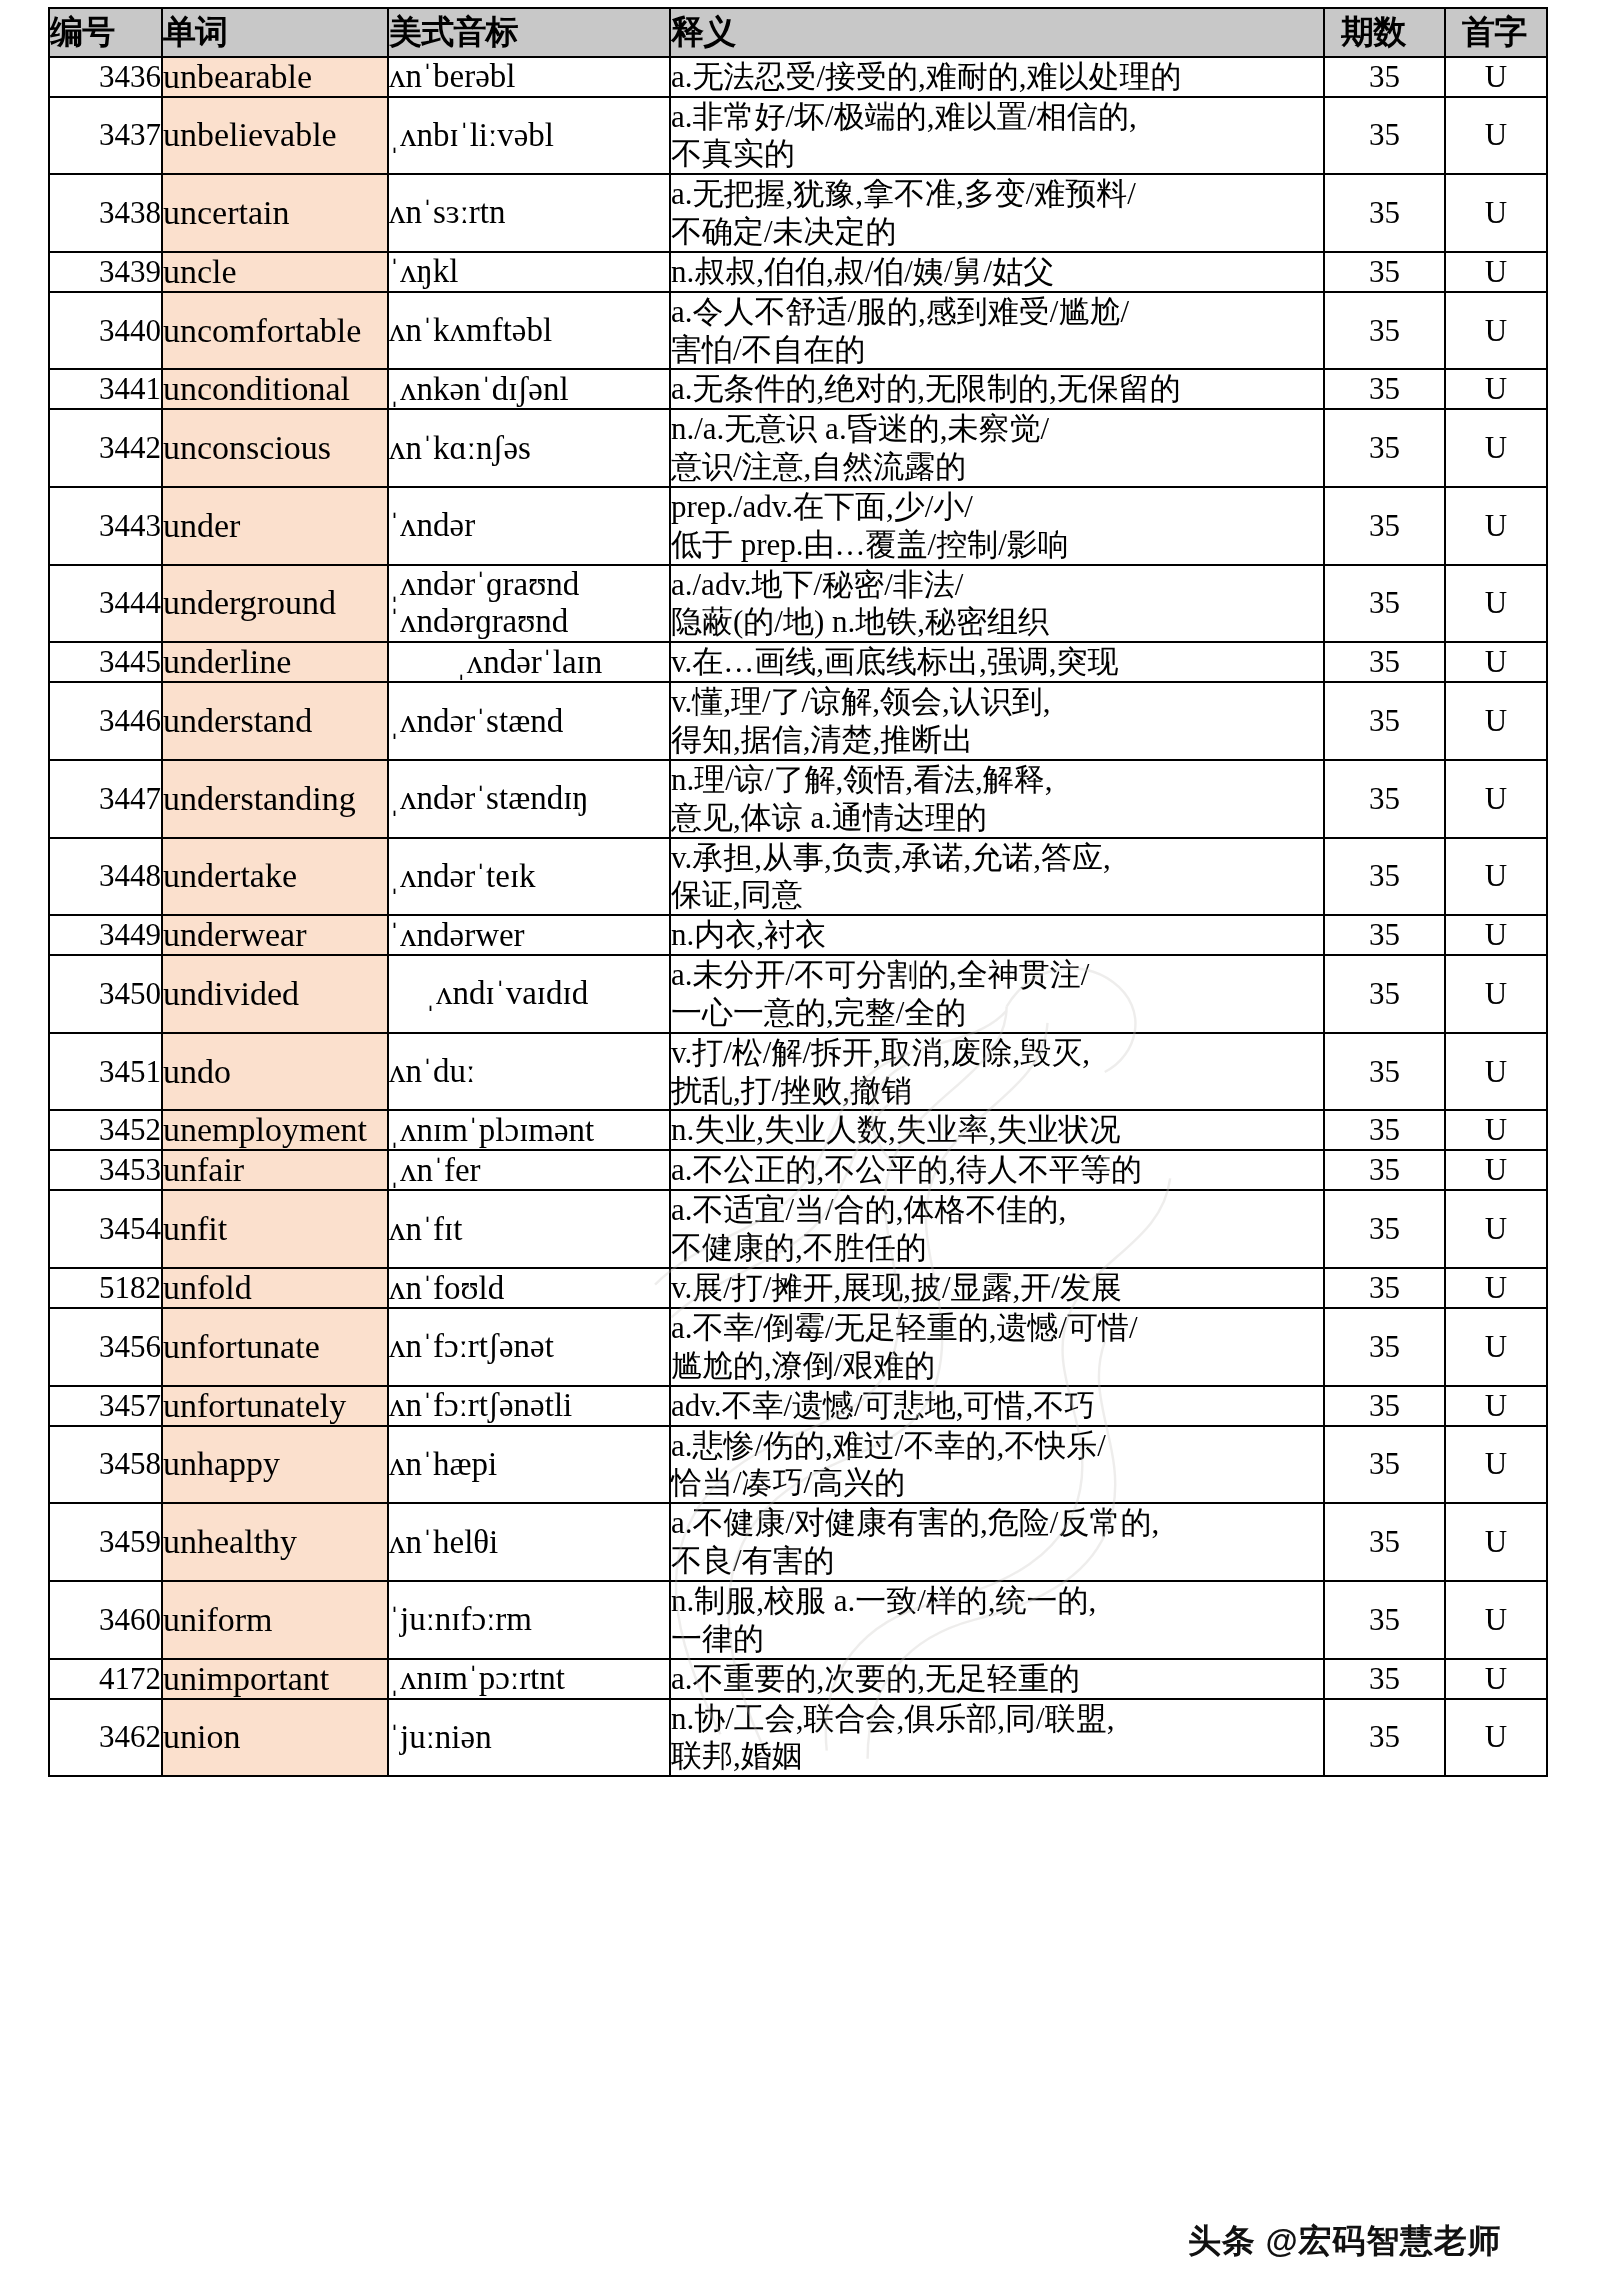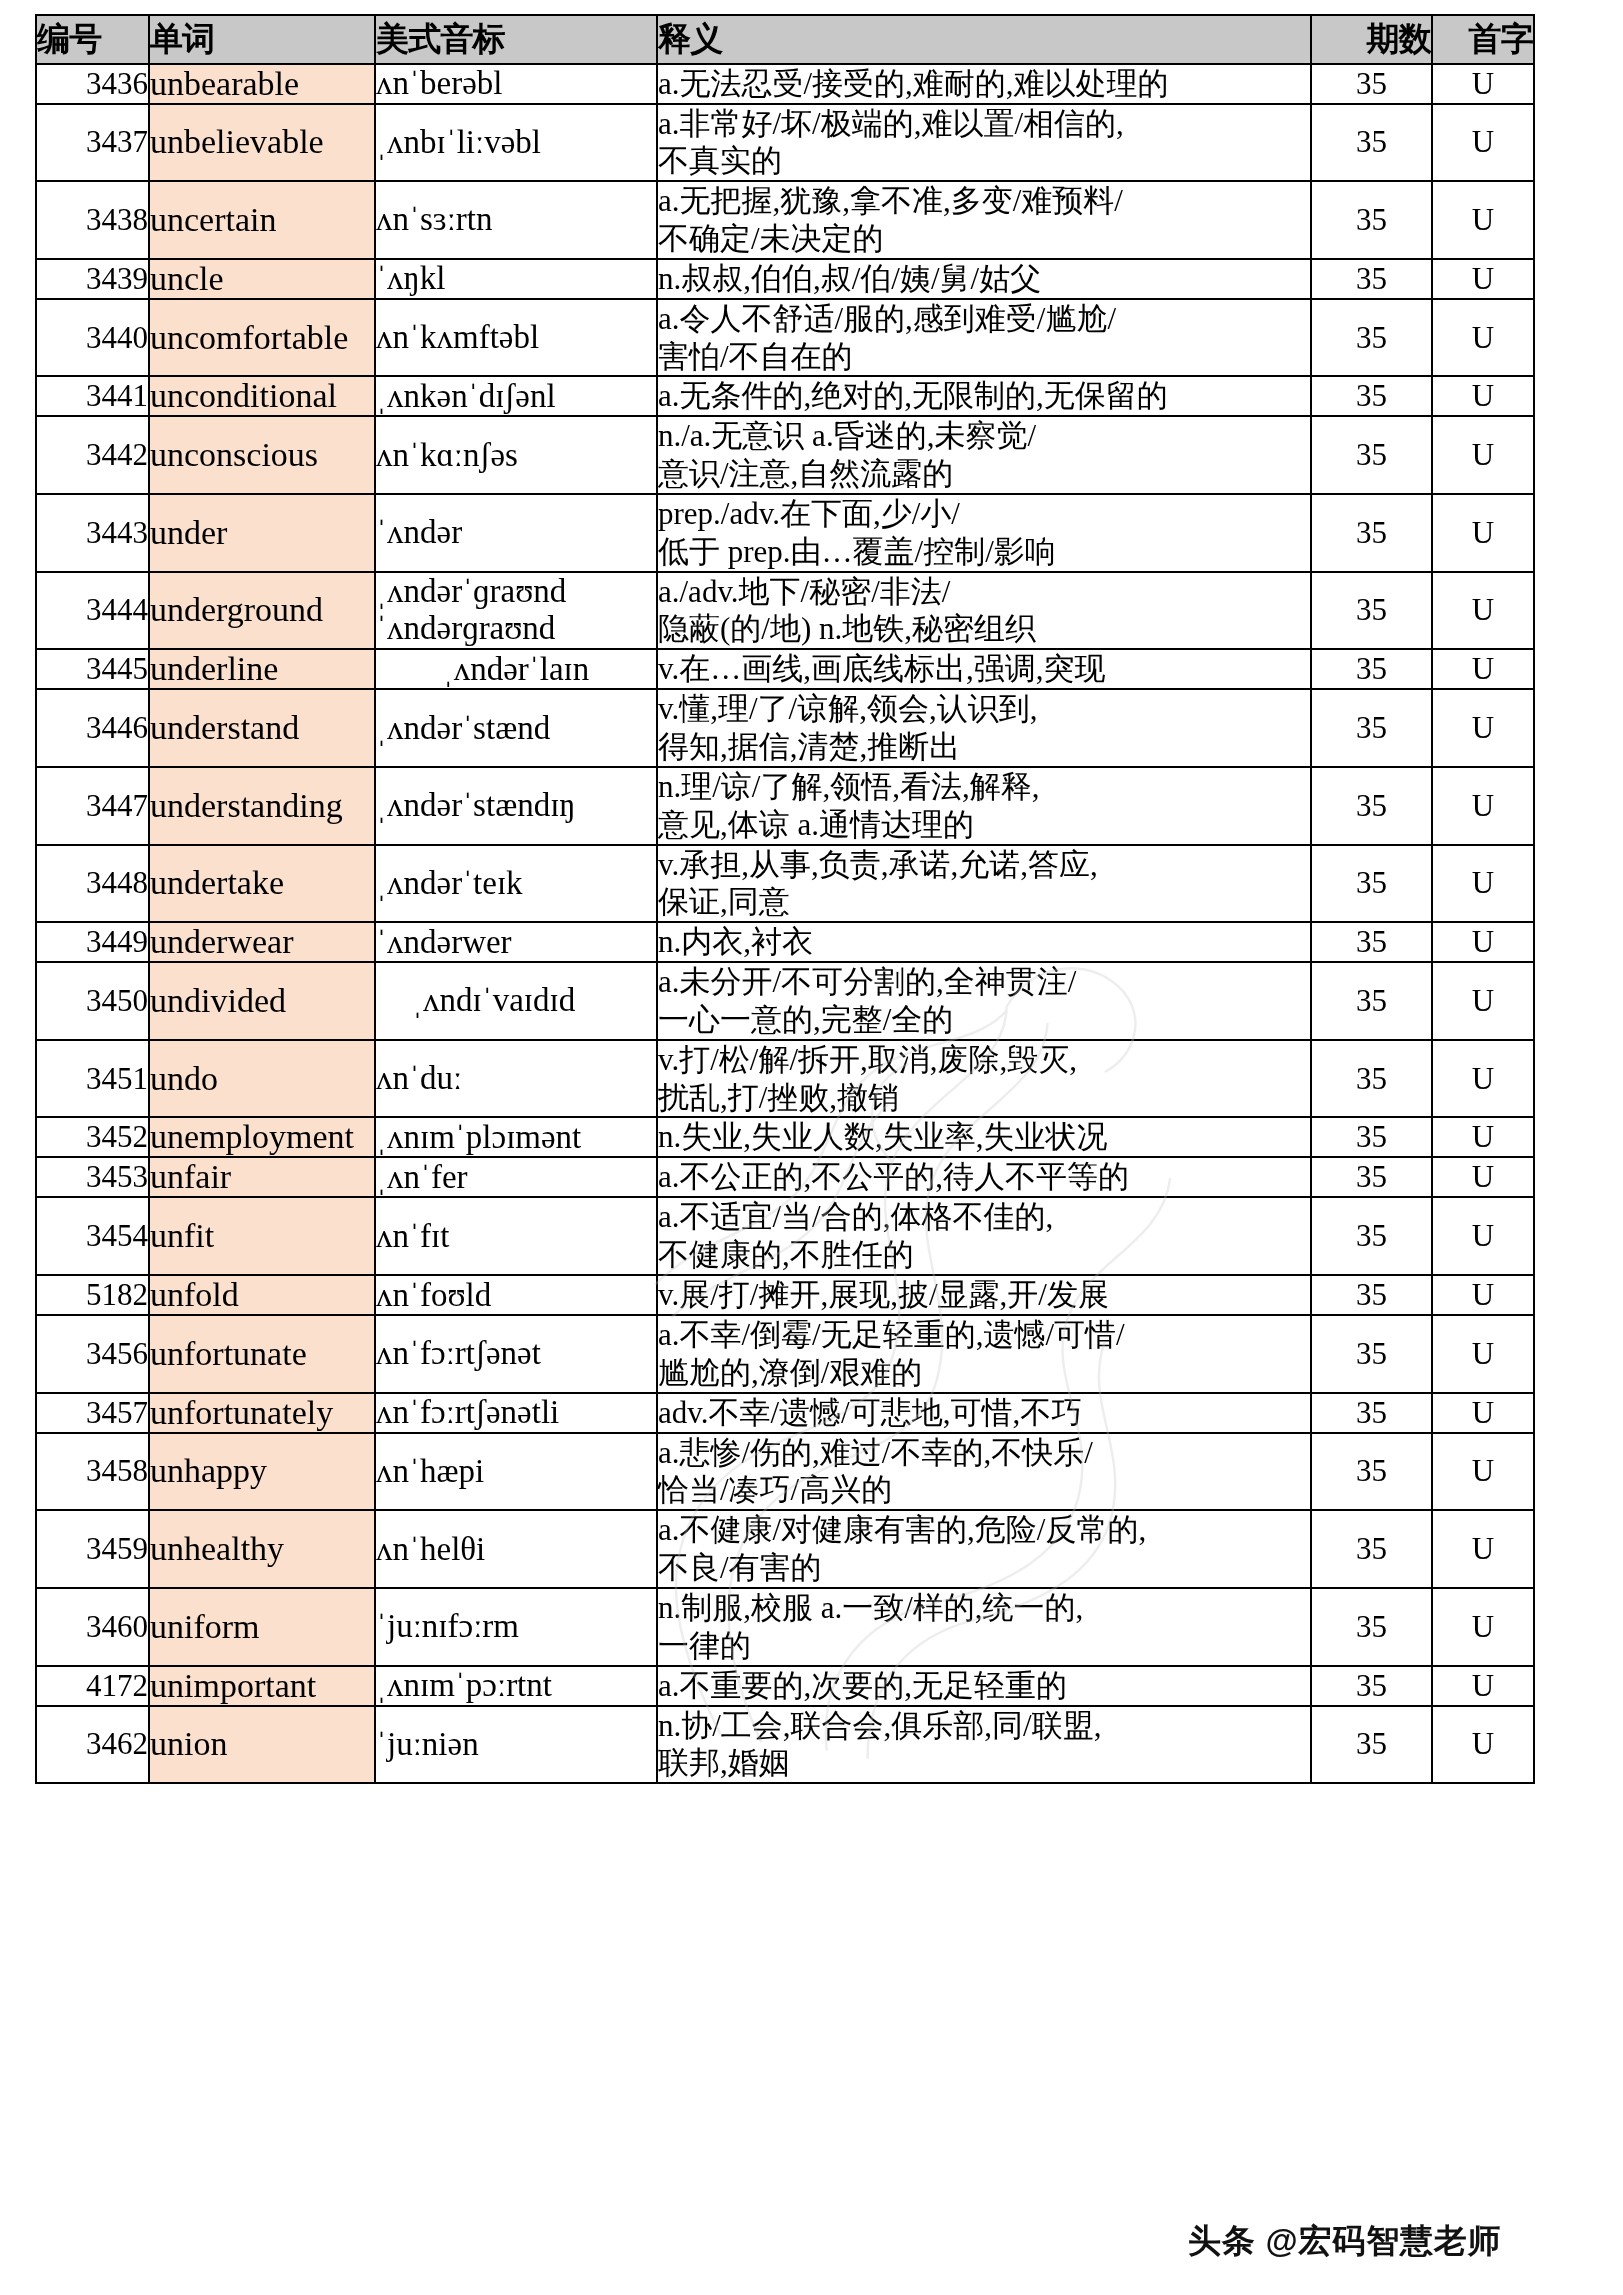--- a/index.html
+++ b/index.html
@@ -10,24 +10,23 @@
   body {
     width: 1623px;
     height: 2295px;
     font-family: "Liberation Serif", "DejaVu Serif", serif;
     position: relative;
     overflow: hidden;
   }
 
   #sheet {
     position: absolute;
-    left: 35px;
+    left: 48px;
     top: 6.5px;
     width: 1508px;
-    margin-top: 7px;
   }
 
   table.vocab {
     border-collapse: collapse;
     table-layout: fixed;
     width: 1499px;
     background: #ffffff;
   }
 
   table.vocab th,
@@ -51,22 +50,22 @@
     font-weight: bold;
     font-size: 33px;
     line-height: 1.05;
     height: 47px;
     text-align: left;
     padding-left: 5.7px;
     white-space: nowrap;
     letter-spacing: -0.8px;
   }
   thead th.ctr {
-    text-align: right;
-    padding-left: 8px;
+    text-align: left;
+    padding-left: 16px;
   }
 
   td.id {
     font-size: 31px;
     text-align: right;
     padding-left: 8.2px;
     white-space: nowrap;
     border-radius: 18px;
   }
   td.word {

